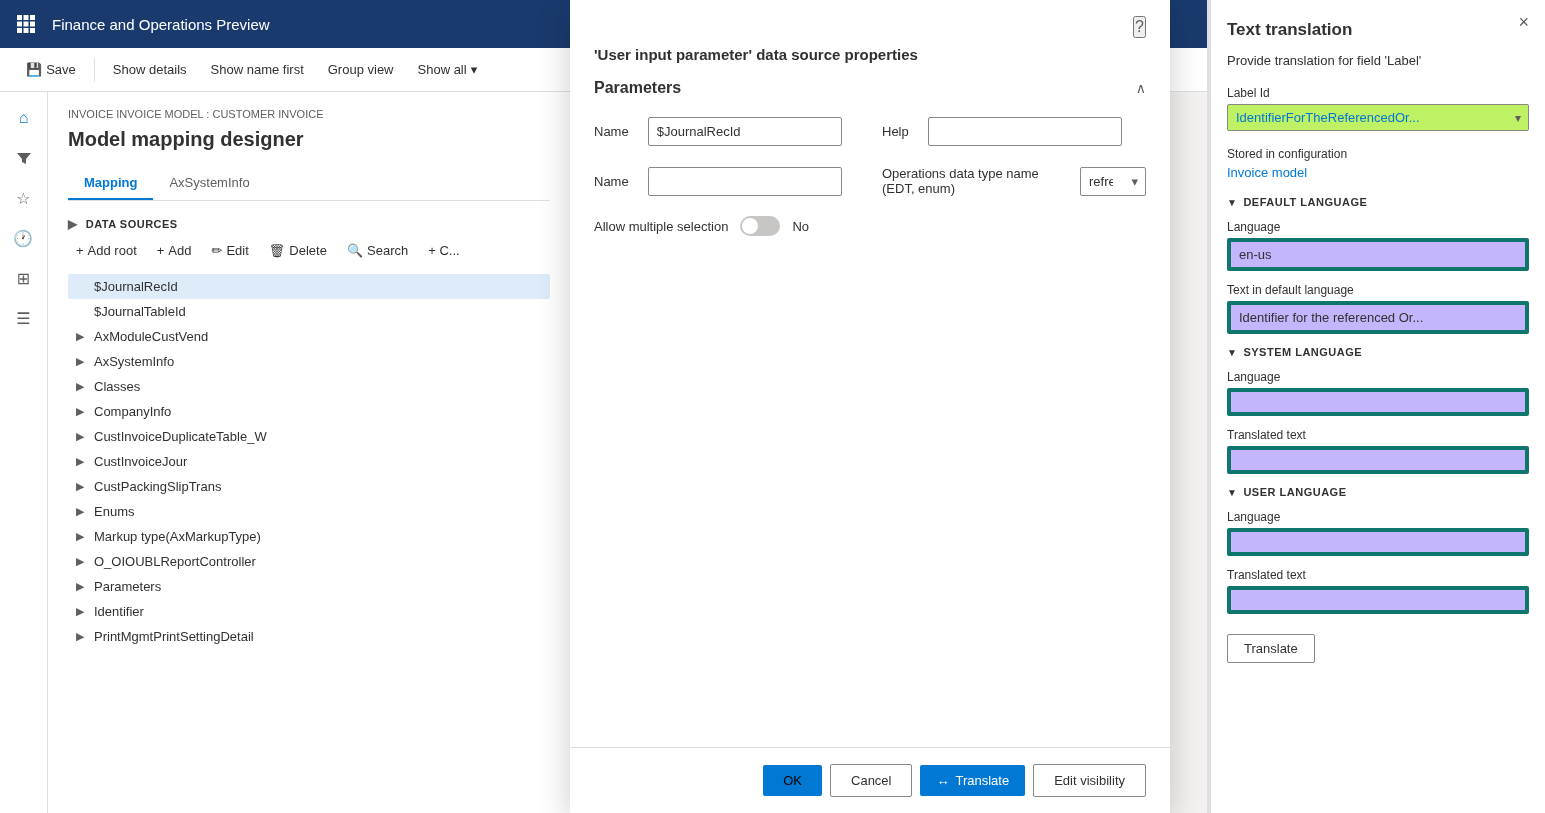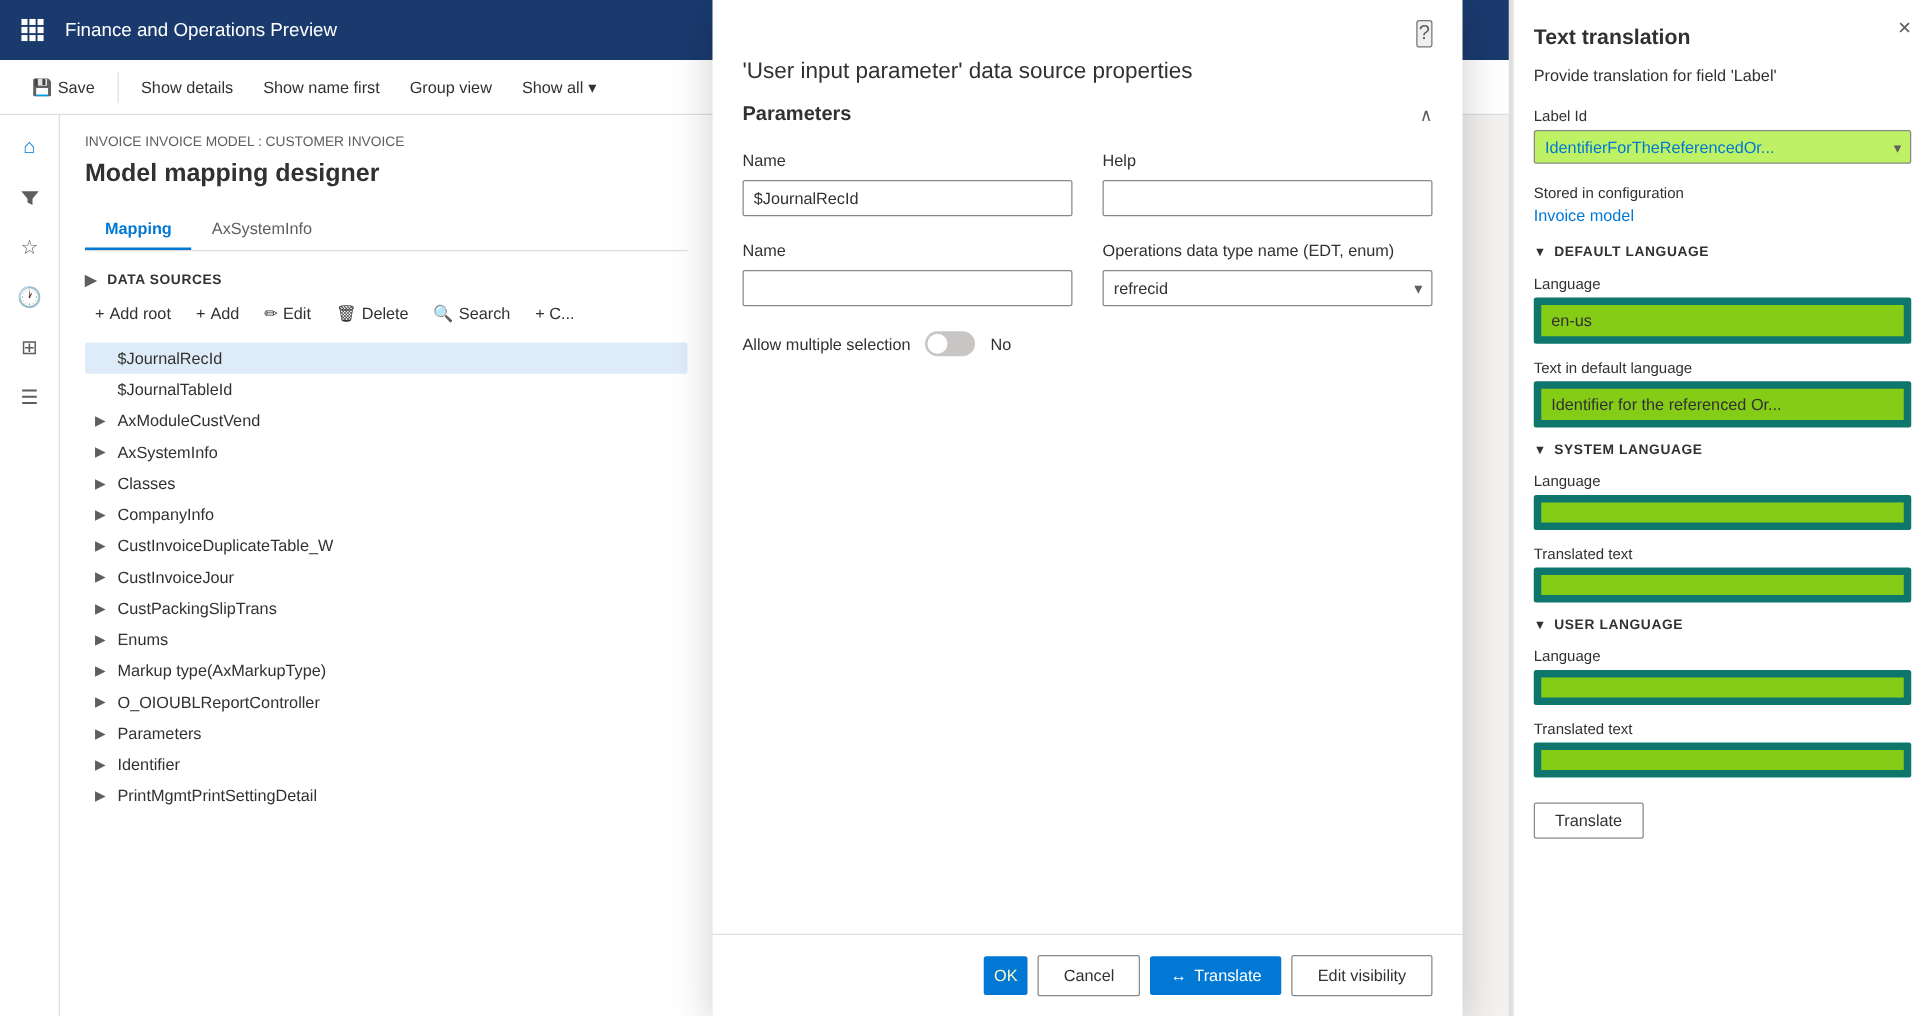--- a/index.html
+++ b/index.html
@@ -105,33 +105,33 @@
       position: absolute;
       left: 570px; top: 0;
       box-shadow: 0 8px 32px rgba(0,0,0,0.2);
       display: flex; flex-direction: column;
     }
     .modal-header {
       display: flex; align-items: center; justify-content: space-between;
       padding: 16px 24px 0;
     }
     .modal-help { color: #605e5c; font-size: 16px; cursor: pointer; }
-    .modal-title { font-size: 18px; font-weight: 400; color: #323130; padding: 8px 24px 16px; }
+    .modal-title { font-size: 15px; font-weight: 700; color: #323130; padding: 8px 24px 16px; }
 
     .modal-body { flex: 1; padding: 0 24px; overflow-y: auto; }
 
     .params-section-header {
       display: flex; align-items: center; justify-content: space-between;
       margin-bottom: 20px;
     }
     .params-label { font-size: 16px; font-weight: 600; color: #323130; }
     .collapse-btn { background: none; border: none; cursor: pointer; font-size: 14px; color: #605e5c; }
 
     .form-row { display: flex; gap: 24px; margin-bottom: 20px; }
-    .form-group { display: flex; flex-direction: column; gap: 8px; flex: 1; }
+    .form-group { display: flex; flex-direction: row; gap: 19px; flex: 1; align-items: center; }
     .form-label { font-size: 13px; color: #323130; font-weight: 400; }
     .form-input {
       border: 1px solid #8a8886; padding: 6px 8px; font-size: 13px;
       font-family: 'Segoe UI', sans-serif; border-radius: 2px;
       background: white; color: #323130;
     }
 
     .form-select-wrap { position: relative; }
     .form-select {
       width: 100%; border: 1px solid #8a8886; padding: 6px 32px 6px 8px;
@@ -157,22 +157,22 @@
     }
     .toggle-label { font-size: 13px; color: #323130; }
 
     .modal-footer {
       padding: 16px 24px;
       display: flex; align-items: center; justify-content: flex-end;
       gap: 8px;
       border-top: 1px solid #e1dfdd;
     }
     .btn-primary {
-      background: #0078d4; color: #fef9c3; border: none;
-      padding: 8px 8px; font-size: 13px; cursor: pointer; border-radius: 2px;
+      background: #0078d4; color: #000000; border: none;
+      padding: 8px 20px; font-size: 13px; cursor: pointer; border-radius: 2px;
       font-family: 'Segoe UI', sans-serif;
     }
     .btn-secondary {
       background: white; color: #323130; border: 1px solid #8a8886;
       padding: 8px 20px; font-size: 13px; cursor: pointer; border-radius: 2px;
       font-family: 'Segoe UI', sans-serif;
     }
     .btn-translate {
       background: #0078d4; color: white; border: none;
       padding: 8px 16px; font-size: 13px; cursor: pointer; border-radius: 2px;
@@ -217,21 +217,21 @@
     .rp-section {
       display: flex; align-items: center; gap: 6px;
       font-size: 11px; font-weight: 700; color: #323130;
       text-transform: uppercase; letter-spacing: 0.5px;
       margin-bottom: 12px; margin-top: 8px;
     }
     .rp-section-chevron { color: #323130; font-size: 10px; }
 
     .rp-field-label { font-size: 12px; color: #323130; margin-bottom: 4px; }
     .rp-field-value {
-      background: #84cc16; border: 6px solid #0f766e;
+      background: #c4b5fd; border: 4px solid #0f766e;
       padding: 5px 8px; font-size: 13px; border-radius: 2px;
       margin-bottom: 12px; min-height: 28px; color: #323130;
     }
     .rp-translate-btn {
       background: white; color: #323130; border: 1px solid #8a8886;
       padding: 6px 16px; font-size: 13px; cursor: pointer; border-radius: 2px;
       font-family: 'Segoe UI', sans-serif; margin-top: 8px;
     }
 
     .vertical-divider {

